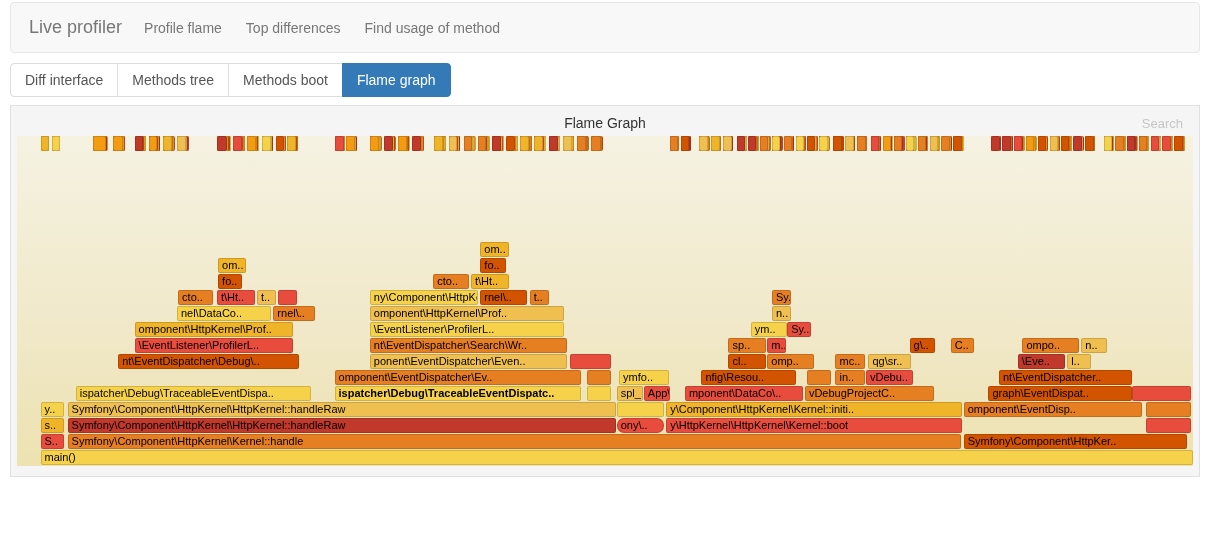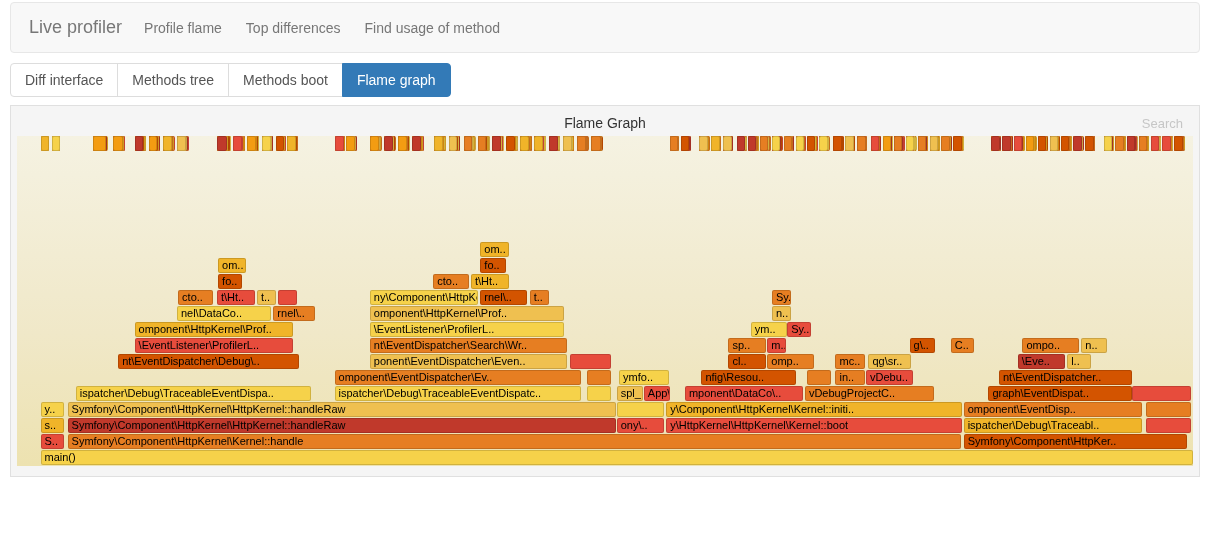--- a/index.html
+++ b/index.html
@@ -114,43 +114,42 @@
             <div class="blk" style="left: 48.5%; width: 2%; background: rgb(230, 126, 34);"></div>
             <div class="blk" style="left: 51.2%; width: 4.2%; background: rgb(246, 210, 74);">ymfo..</div>
             <div class="blk" style="left: 58.2%; width: 8%; background: rgb(211, 84, 0);">nfig\Resou..</div>
             <div class="blk" style="left: 67.2%; width: 2%; background: rgb(230, 126, 34);"></div>
             <div class="blk" style="left: 69.6%; width: 2.5%; background: rgb(230, 126, 34);">in..</div>
             <div class="blk" style="left: 72.2%; width: 4%; background: rgb(231, 76, 60);">vDebu..</div>
             <div class="blk" style="left: 83.5%; width: 11.3%; background: rgb(211, 84, 0);">nt\EventDispatcher..</div>
           </div>
           <div class="row">
             <div class="blk" style="left: 5%; width: 20%; background: rgb(246, 210, 74);">ispatcher\Debug\TraceableEventDispa..</div>
-            <div class="blk" style="left: 27%; width: 21%; background: rgb(246, 210, 74);">ispatcher\Debug\TraceableEventDispatc..</div>
+            <div class="blk" style="left: 27%; width: 21%; background: rgb(246, 210, 74); font-weight: bold;">ispatcher\Debug\TraceableEventDispatc..</div>
             <div class="blk" style="left: 48.5%; width: 2%; background: rgb(246, 210, 74);"></div>
             <div class="blk" style="left: 51%; width: 2.2%; background: rgb(239, 192, 80);">spl_..</div>
             <div class="blk" style="left: 53.3%; width: 2.2%; background: rgb(231, 76, 60);">App\..</div>
             <div class="blk" style="left: 56.8%; width: 10%; background: rgb(231, 76, 60);">mponent\DataCo\..</div>
             <div class="blk" style="left: 67%; width: 11%; background: rgb(230, 126, 34);">vDebugProjectC..</div>
             <div class="blk" style="left: 82.6%; width: 12.2%; background: rgb(211, 84, 0);">graph\EventDispat..</div>
             <div class="blk" style="left: 94.8%; width: 5%; background: rgb(231, 76, 60);"></div>
           </div>
           <div class="row">
             <div class="blk" style="left: 2%; width: 2%; background: rgb(246, 210, 74);">y..</div>
             <div class="blk" style="left: 4.3%; width: 46.6%; background: rgb(239, 192, 80);">Symfony\Component\HttpKernel\HttpKernel::handleRaw</div>
             <div class="blk" style="left: 51%; width: 4%; background: rgb(246, 210, 74);"></div>
             <div class="blk" style="left: 55.2%; width: 25.2%; background: rgb(240, 180, 41);">y\Component\HttpKernel\Kernel::initi..</div>
             <div class="blk" style="left: 80.5%; width: 15.2%; background: rgb(230, 126, 34);">omponent\EventDisp..</div>
             <div class="blk" style="left: 96%; width: 3.8%; background: rgb(230, 126, 34);"></div>
           </div>
           <div class="row">
             <div class="blk" style="left: 2%; width: 2%; background: rgb(240, 180, 41);">s..</div>
             <div class="blk" style="left: 4.3%; width: 46.6%; background: rgb(192, 57, 43);">Symfony\Component\HttpKernel\HttpKernel::handleRaw</div>
-            <div class="blk" style="left: 51%; width: 4%; background: rgb(231, 76, 60);">ony\..</div>
+            <div class="blk" style="left: 51%; width: 4%; background: rgb(231, 76, 60); border-radius: 7px;">ony\..</div>
             <div class="blk" style="left: 55.2%; width: 25.2%; background: rgb(231, 76, 60);">y\HttpKernel\HttpKernel\Kernel::boot</div>
-            <div class="blk" style="left: 80.5%; width: 15.2%; background: rgb(240, 180, 41);">ispatcher\Debug\Traceabl..</div>
             <div class="blk" style="left: 96%; width: 3.8%; background: rgb(231, 76, 60);"></div>
           </div>
           <div class="row">
             <div class="blk" style="left: 2%; width: 2%; background: rgb(231, 76, 60);">S..</div>
             <div class="blk" style="left: 4.3%; width: 76%; background: rgb(230, 126, 34);">Symfony\Component\HttpKernel\Kernel::handle</div>
             <div class="blk" style="left: 80.5%; width: 19%; background: rgb(211, 84, 0);">Symfony\Component\HttpKer..</div>
           </div>
           <div class="row">
             <div class="blk" style="left: 2%; width: 98%; background: rgb(246, 210, 74);">main()</div>
           </div>

